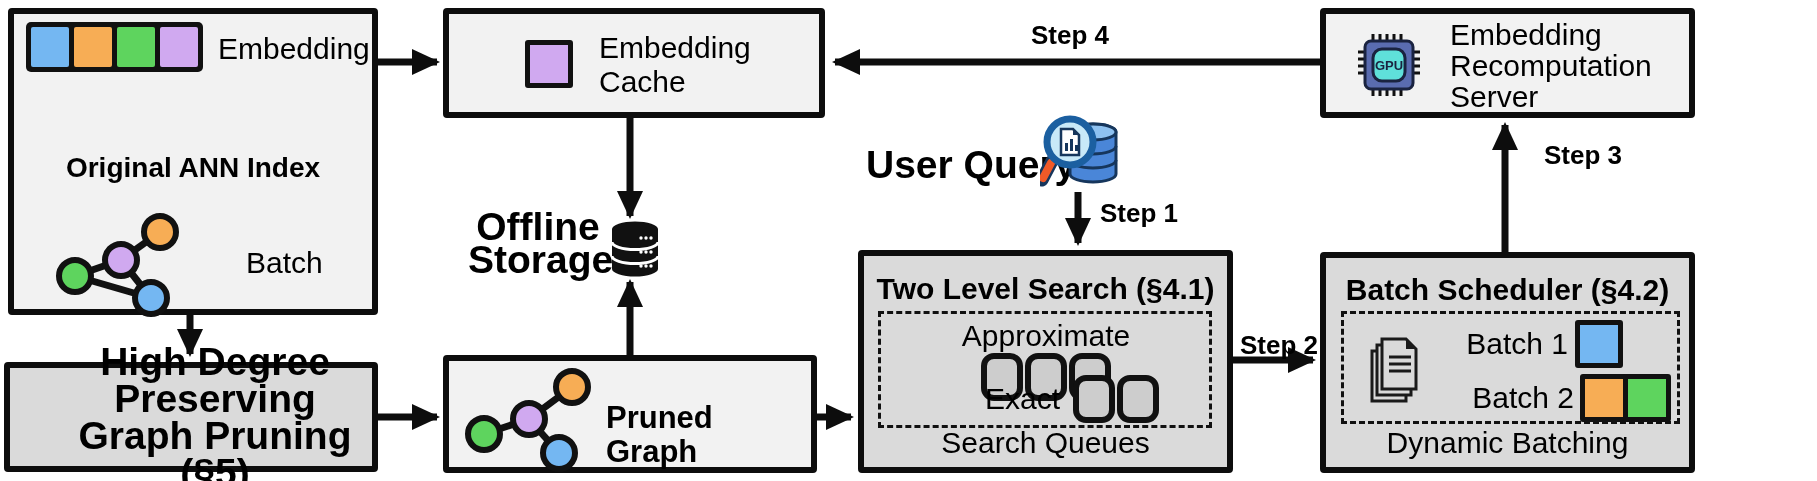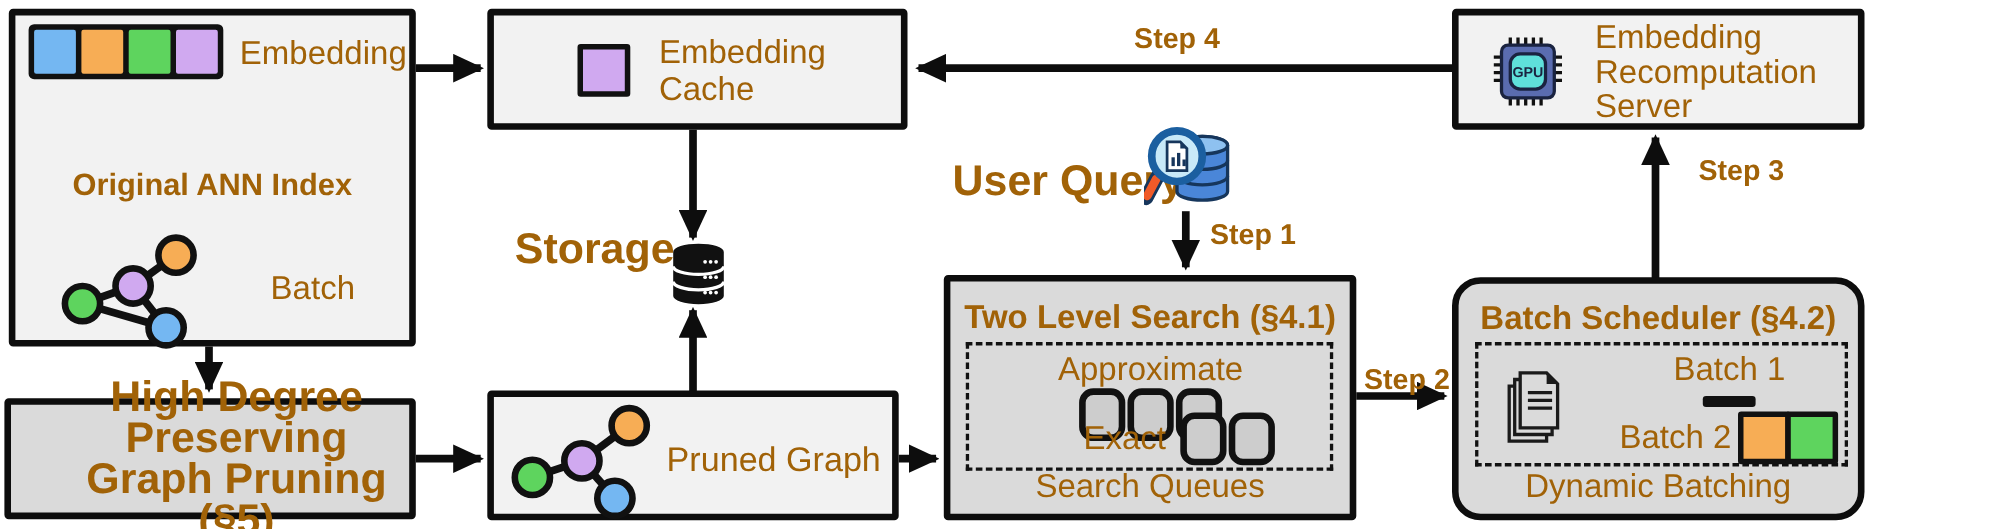--- a/index.html
+++ b/index.html
@@ -1,18 +1,18 @@
 <!DOCTYPE html>
 <html><head>
 <meta charset="utf-8">
 <style>
   html,body { margin:0; padding:0; background:#ffffff; }
   .stage {
     position:relative; width:1817px; height:481px; overflow:hidden;
-    background:#ffffff; font-family:"Liberation Sans", sans-serif; color:#a16207;
+    background:#ffffff; font-family:"Liberation Sans", sans-serif; color:#000000;
   }
   .abs { position:absolute; }
   .box {
     position:absolute; box-sizing:border-box;
     border:6px solid #0d0d0d; border-radius:4px;
   }
   .light { background:#f2f2f2; }
   .dark  { background:#dadada; }
   .t30 { font-size:30px; line-height:34px; }
   .t31b { font-size:39px; font-weight:bold; line-height:37px; }
@@ -87,40 +87,41 @@
 
   <div class="box light z2" style="left:443px; top:8px; width:382px; height:110px;">
     <div class="csq abs" style="left: 76px; top: 26px; background: rgb(208, 169, 240);"></div>
     <div class="abs t30" style="left:150px; top:17px;">
       <div>Embedding</div>
       <div>Cache</div>
     </div>
   </div>
 
   <div class="abs t31b center" style="left:468px; top:210px; width:140px; line-height:33px;">
+    <div>Offline</div>
     <div>Storage</div>
   </div>
   <svg class="abs" style="left:610px; top:220px;" width="50" height="58" viewBox="0 0 50 58">
     <path d="M2,9 a23,7.5 0 0 1 46,0 v40 a23,7.5 0 0 1 -46,0 z" fill="#111"></path>
     <path d="M2,22 a23,7.5 0 0 0 46,0" stroke="#fff" stroke-width="3" fill="none"></path>
     <path d="M2,36 a23,7.5 0 0 0 46,0" stroke="#fff" stroke-width="3" fill="none"></path>
     <g fill="#fff">
       <circle cx="31" cy="18" r="1.7"></circle>
         <circle cx="36" cy="18" r="1.7"></circle>
         <circle cx="41" cy="18" r="1.7"></circle>
       <circle cx="31" cy="32" r="1.7"></circle>
         <circle cx="36" cy="32" r="1.7"></circle>
         <circle cx="41" cy="32" r="1.7"></circle>
       <circle cx="31" cy="46" r="1.7"></circle>
         <circle cx="36" cy="46" r="1.7"></circle>
         <circle cx="41" cy="46" r="1.7"></circle>
     </g>
   </svg>
 
-  <div class="box light z2" style="left:443px; top:355px; width:374px; height:118px;">
+  <div class="box light z2" style="left:443px; top:355px; width:374px; height:118px;font-weight:bold;">
     <svg class="abs" style="left:14px; top:4px;" width="135" height="110" viewBox="0 0 135 110">
       <g stroke="#111" stroke-width="7">
         <line x1="21" y1="69" x2="66" y2="54"></line>
         <line x1="66" y1="54" x2="109" y2="22"></line>
         <line x1="66" y1="54" x2="96" y2="88"></line>
       </g>
       <g stroke="#111" stroke-width="6">
         <circle cx="109" cy="22" r="16" fill="#f7ad55"></circle>
         <circle cx="66" cy="54" r="16" fill="#d0a9f0"></circle>
         <circle cx="21" cy="69" r="16" fill="#5ed45e"></circle>
@@ -163,37 +164,37 @@
         <div class="t30">Exact</div>
         <div style="display:flex; gap:2px;">
           <div class="qsq"></div>
           <div class="qsq"></div>
         </div>
       </div>
     </div>
     <div class="abs t30 center" style="left:0; right:0; bottom:7px;">Search Queues</div>
   </div>
 
-  <div class="box dark z2" style="left:1320px; top:252px; width:375px; height:221px;border-radius:26px;">
+  <div class="box dark z2" style="left:1320px; top:252px; width:375px; height:221px;">
     <div class="abs t30b center" style="left:0; right:0; top:15px;">Batch Scheduler (§4.2)</div>
     <div class="dashed" style="left:15px; top:53px; width:339px; height:113px;">
       <svg class="abs" style="left:24px; top:23px;" width="62" height="66" viewBox="0 0 62 66">
         <g fill="#dadada" stroke="#1a1a1a" stroke-width="3">
           <path d="M4,14 h24 l10,10 v40 h-34 z"></path>
           <path d="M9,8  h24 l10,10 v40 h-34 z"></path>
           <path d="M14,2 h24 l10,10 v40 h-34 z"></path>
         </g>
         <path d="M38,2 l10,10 h-10 z" fill="#1a1a1a"></path>
         <g stroke="#1a1a1a" stroke-width="3">
           <line x1="21" y1="20" x2="43" y2="20"></line>
           <line x1="21" y1="27" x2="43" y2="27"></line>
           <line x1="21" y1="34" x2="43" y2="34"></line>
         </g>
       </svg>
-      <div class="row" style="right:54px; top:5px; height:50px; justify-content:space-between; gap:7px;flex-direction:column;">
+      <div class="row" style="right:54px; top:5px; height:50px; justify-content:space-between; gap:7px;">
         <div class="t30">Batch 1</div>
         <div class="csq" style="background: rgb(116, 183, 242);"></div>
       </div>
       <div class="row" style="right:6px; top:59px; height:50px; justify-content:flex-end; gap:6px;">
         <div class="t30">Batch 2</div>
         <div style="display:flex;">
           <div class="csq" style="background: rgb(247, 173, 85);"></div>
           <div class="csq" style="margin-left: -5px; background: rgb(94, 212, 94);"></div>
         </div>
       </div>

